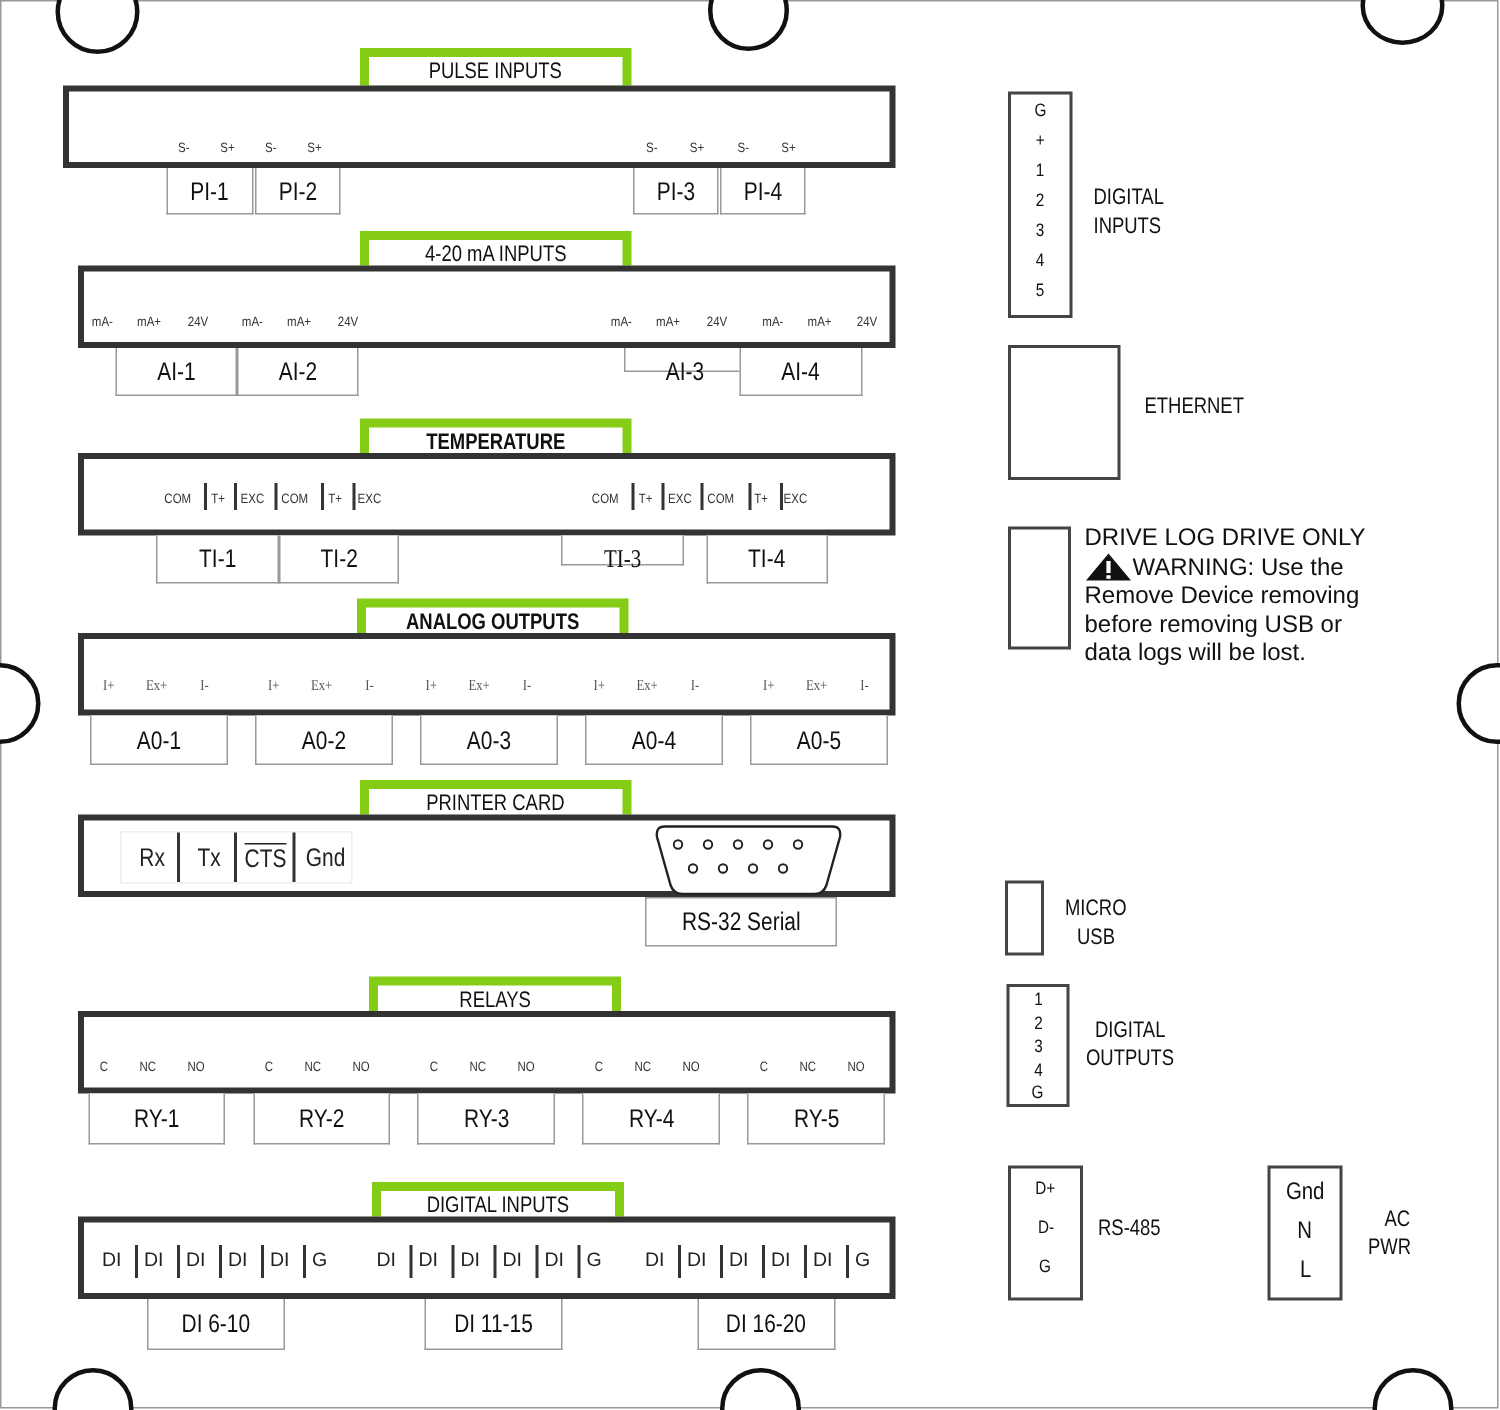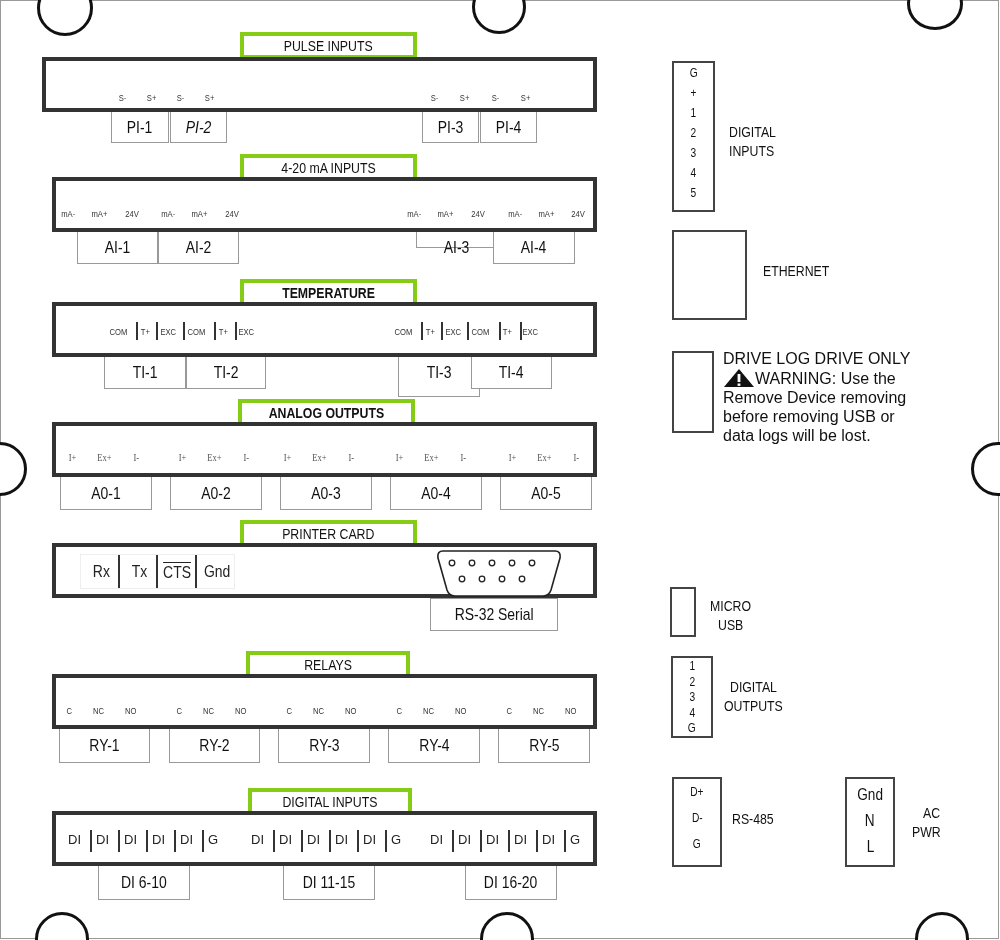--- a/index.html
+++ b/index.html
@@ -2,21 +2,21 @@
 <html><head>
 <meta charset="utf-8">
 <style>
   html, body { margin:0; padding:0; background:#ffffff; }
   body { width:1000px; height:940px; position:relative; overflow:hidden;
          font-family:"Liberation Sans", sans-serif; color:#111; }
   .frame { position:absolute; left:0; top:0; width:997px; height:937px;
            border:1px solid #999; box-sizing:content-box; }
   .hole { position:absolute; border:3px solid #111; border-radius:50%;
           width:48px; height:48px; box-sizing:border-box; background:#fff; }
-  .title { position:absolute; border:4px solid #84cc16; background:#fff;
+  .title { position:absolute; border:6px solid #84cc16; background:#fff;
            text-align:center; font-size:15px; height:19px; line-height:19px;
            transform-origin:center; }
   .title span { display:inline-block; transform:scaleX(0.82); }
   .block { position:absolute; border:4px solid #333; background:#fff; box-sizing:border-box; }
   .pin { position:absolute; font-size:9px; color:#333; }
   .pin span { display:inline-block; transform:scaleX(0.85); }
   .serif { font-family:"Liberation Serif", serif; color:#555; font-size:10px; }
   .tag { position:absolute; border:1px solid #999; border-top:none; background:#fff;
          text-align:center; font-size:17px; box-sizing:border-box; }
   .tag span { display:inline-block; transform:scaleX(0.82); }
@@ -51,21 +51,21 @@
     <div class="pin" style="left: 146px; top: 93px;"><span>S+</span></div>
     <div class="pin" style="left: 176px; top: 93px;"><span>S-</span></div>
     <div class="pin" style="left: 204px; top: 93px;"><span>S+</span></div>
     <div class="pin" style="left: 430px; top: 93px;"><span>S-</span></div>
     <div class="pin" style="left: 459px; top: 93px;"><span>S+</span></div>
     <div class="pin" style="left: 491px; top: 93px;"><span>S-</span></div>
     <div class="pin" style="left: 520px; top: 93px;"><span>S+</span></div>
   </div>
 <div id="pulse-tags">
     <div class="tag" style="left: 111px; top: 112px; width: 58px; height: 31px; line-height: 31px;"><span>PI-1</span></div>
-    <div class="tag" style="left: 170px; top: 112px; width: 57px; height: 31px; line-height: 31px; font-style: italic;"><span>PI-2</span></div>
+    <div class="tag" style="left: 170px; top: 112px; width: 57px; height: 31px; line-height: 31px;"><span>PI-2</span></div>
     <div class="tag" style="left: 422px; top: 112px; width: 57px; height: 31px; line-height: 31px;"><span>PI-3</span></div>
     <div class="tag" style="left: 480px; top: 112px; width: 57px; height: 31px; line-height: 31px;"><span>PI-4</span></div>
   </div>
 
 <div class="title" style="left:240px;top:154px;width:169px;"><span>4-20 mA INPUTS</span></div>
 <div class="block" style="left:52px;top:177px;width:545px;height:55px;"></div>
 <div id="ma-pins">
     <div class="pin" style="left: 60px; top: 209px;"><span>mA-</span></div>
     <div class="pin" style="left: 90px; top: 209px;"><span>mA+</span></div>
     <div class="pin" style="left: 124px; top: 209px;"><span>24V</span></div>
@@ -108,21 +108,21 @@
     <div class="sep" style="left: 235px; top: 322px; height: 18px;"></div>
     <div class="sep" style="left: 421px; top: 322px; height: 18px;"></div>
     <div class="sep" style="left: 441px; top: 322px; height: 18px;"></div>
     <div class="sep" style="left: 467px; top: 322px; height: 18px;"></div>
     <div class="sep" style="left: 499px; top: 322px; height: 18px;"></div>
     <div class="sep" style="left: 520px; top: 322px; height: 18px;"></div>
   </div>
 <div id="temp-tags">
     <div class="tag" style="left: 104px; top: 357px; width: 82px; height: 32px; line-height: 32px;"><span>TI-1</span></div>
     <div class="tag" style="left: 186px; top: 357px; width: 80px; height: 32px; line-height: 32px;"><span>TI-2</span></div>
-    <div class="tag" style="left: 398px; top: 357px; width: 82px; height: 40px; line-height: 32px;"><span>TI-3</span></div>
+    <div class="tag" style="left: 374px; top: 357px; width: 82px; height: 20px; line-height: 32px; font-family: Liberation Serif, serif;"><span>TI-3</span></div>
     <div class="tag" style="left: 471px; top: 357px; width: 81px; height: 32px; line-height: 32px;"><span>TI-4</span></div>
   </div>
 
 <div class="title" style="left:238px;top:399px;width:169px;"><span style="font-weight:bold;">ANALOG OUTPUTS</span></div>
 <div class="block" style="left:52px;top:422px;width:545px;height:55px;"></div>
 <div id="ao-pins">
     <div class="pin serif" style="left: 68px; top: 452px;"><span>I+</span></div>
     <div class="pin serif" style="left: 96px; top: 452px;"><span>Ex+</span></div>
     <div class="pin serif" style="left: 133px; top: 452px;"><span>I-</span></div>
     <div class="pin serif" style="left: 178px; top: 452px;"><span>I+</span></div>

